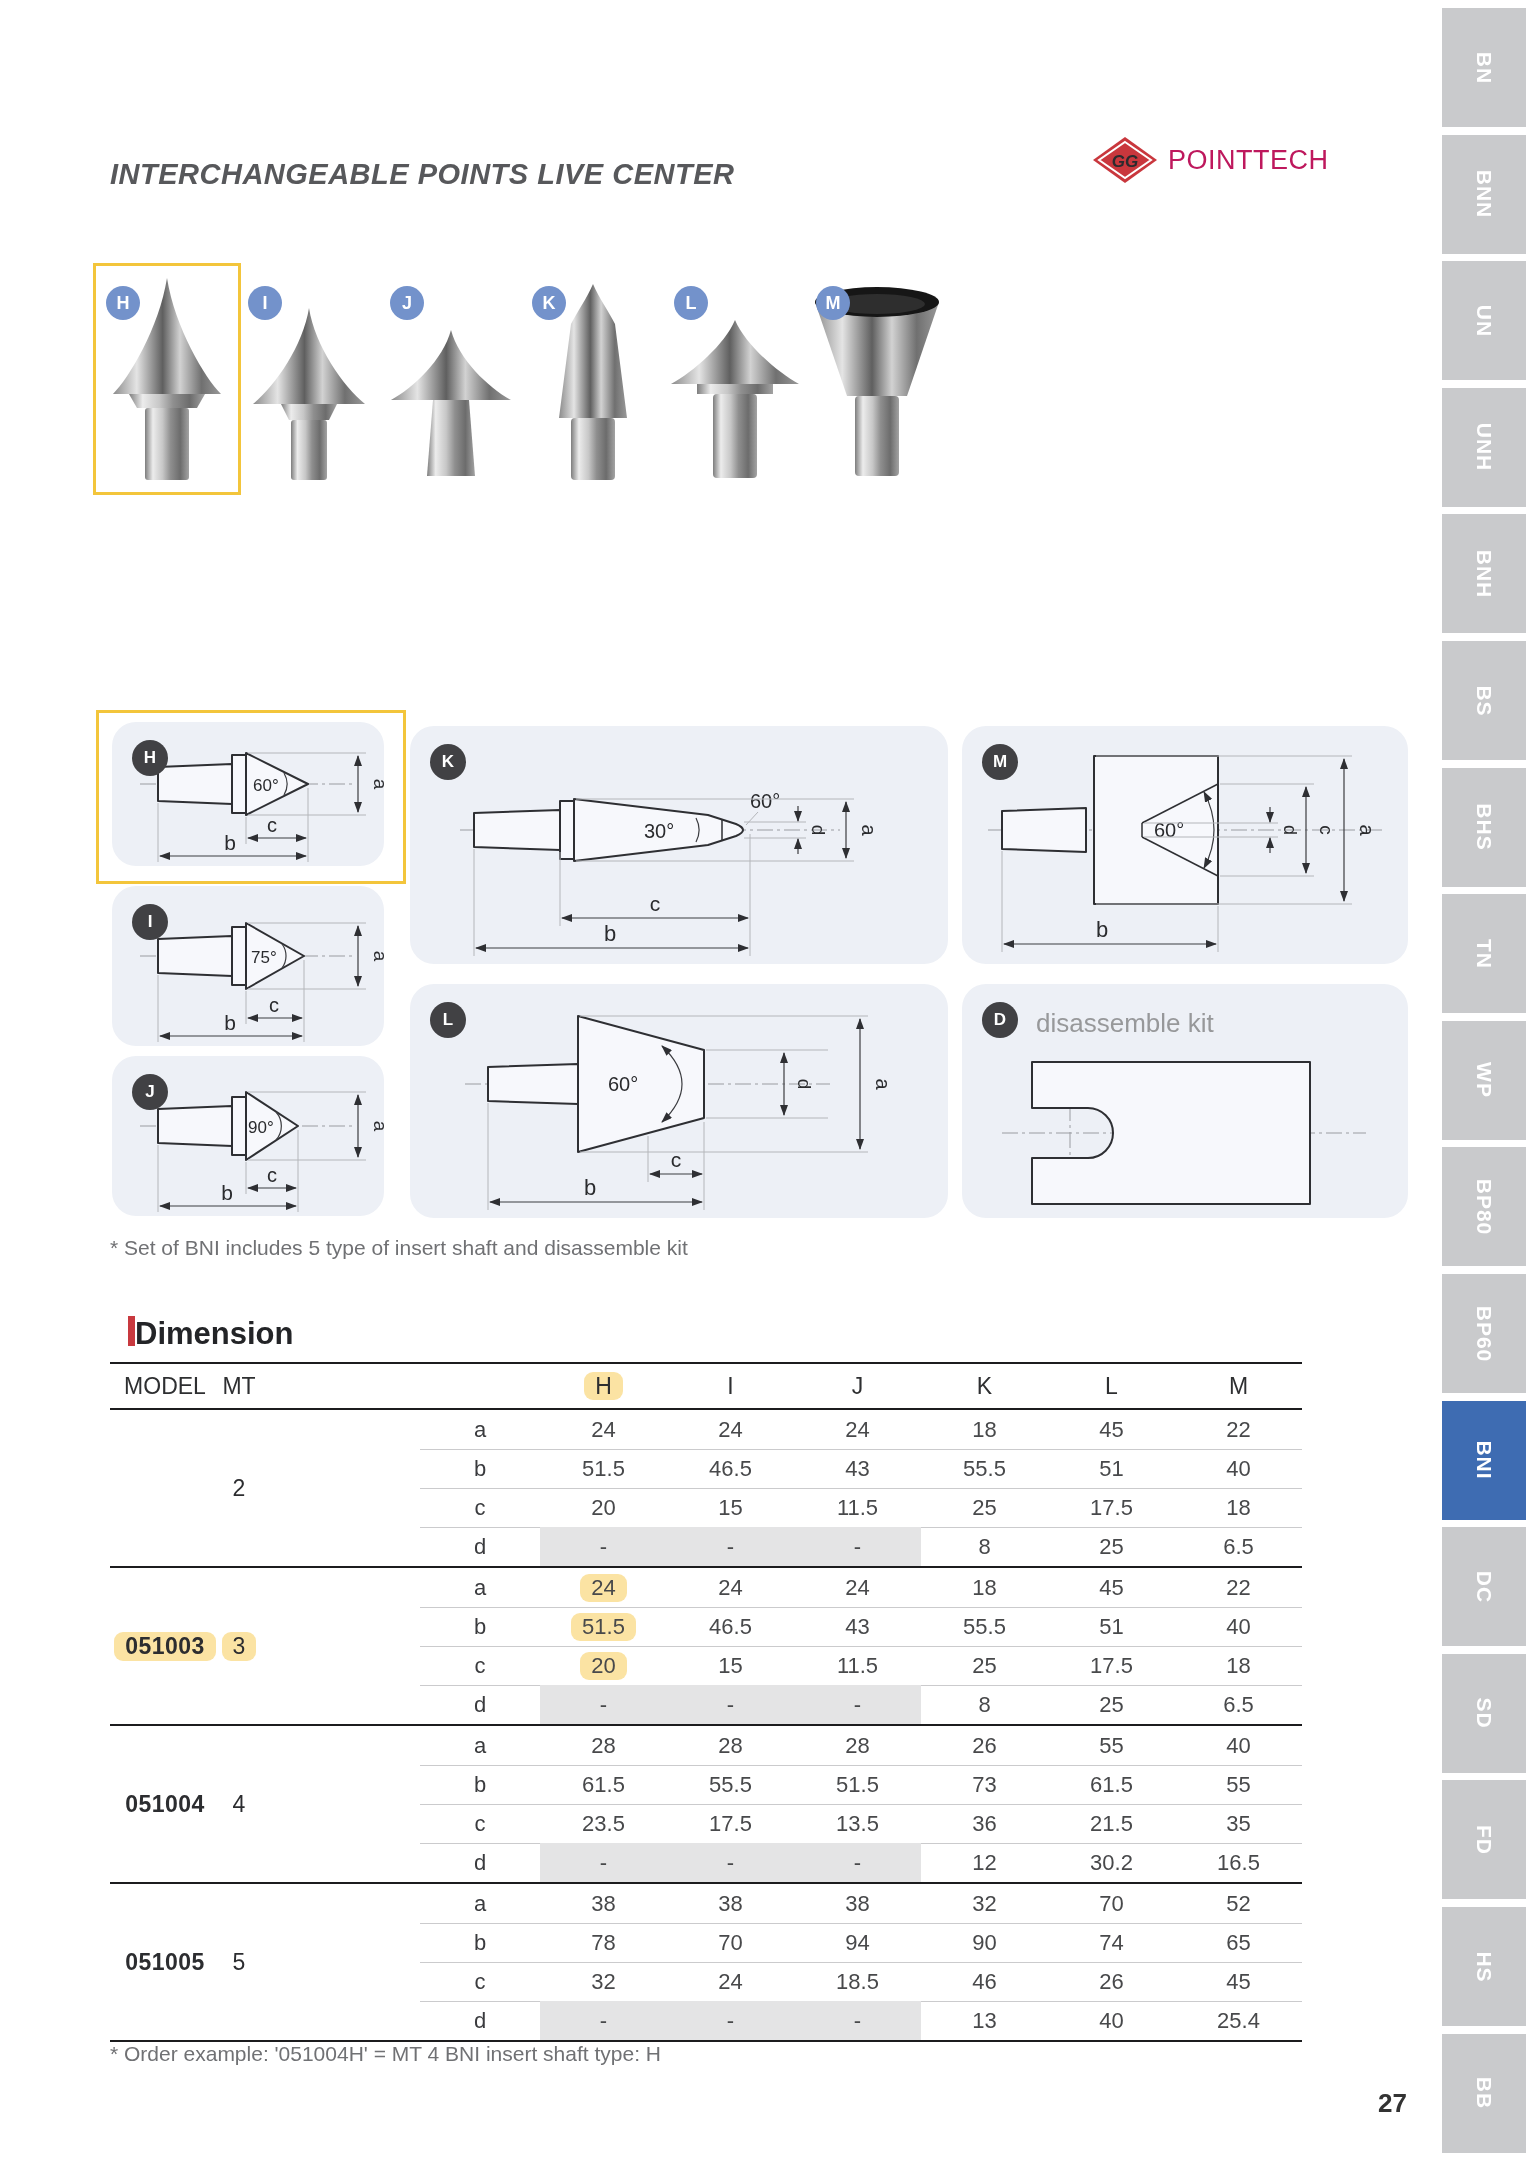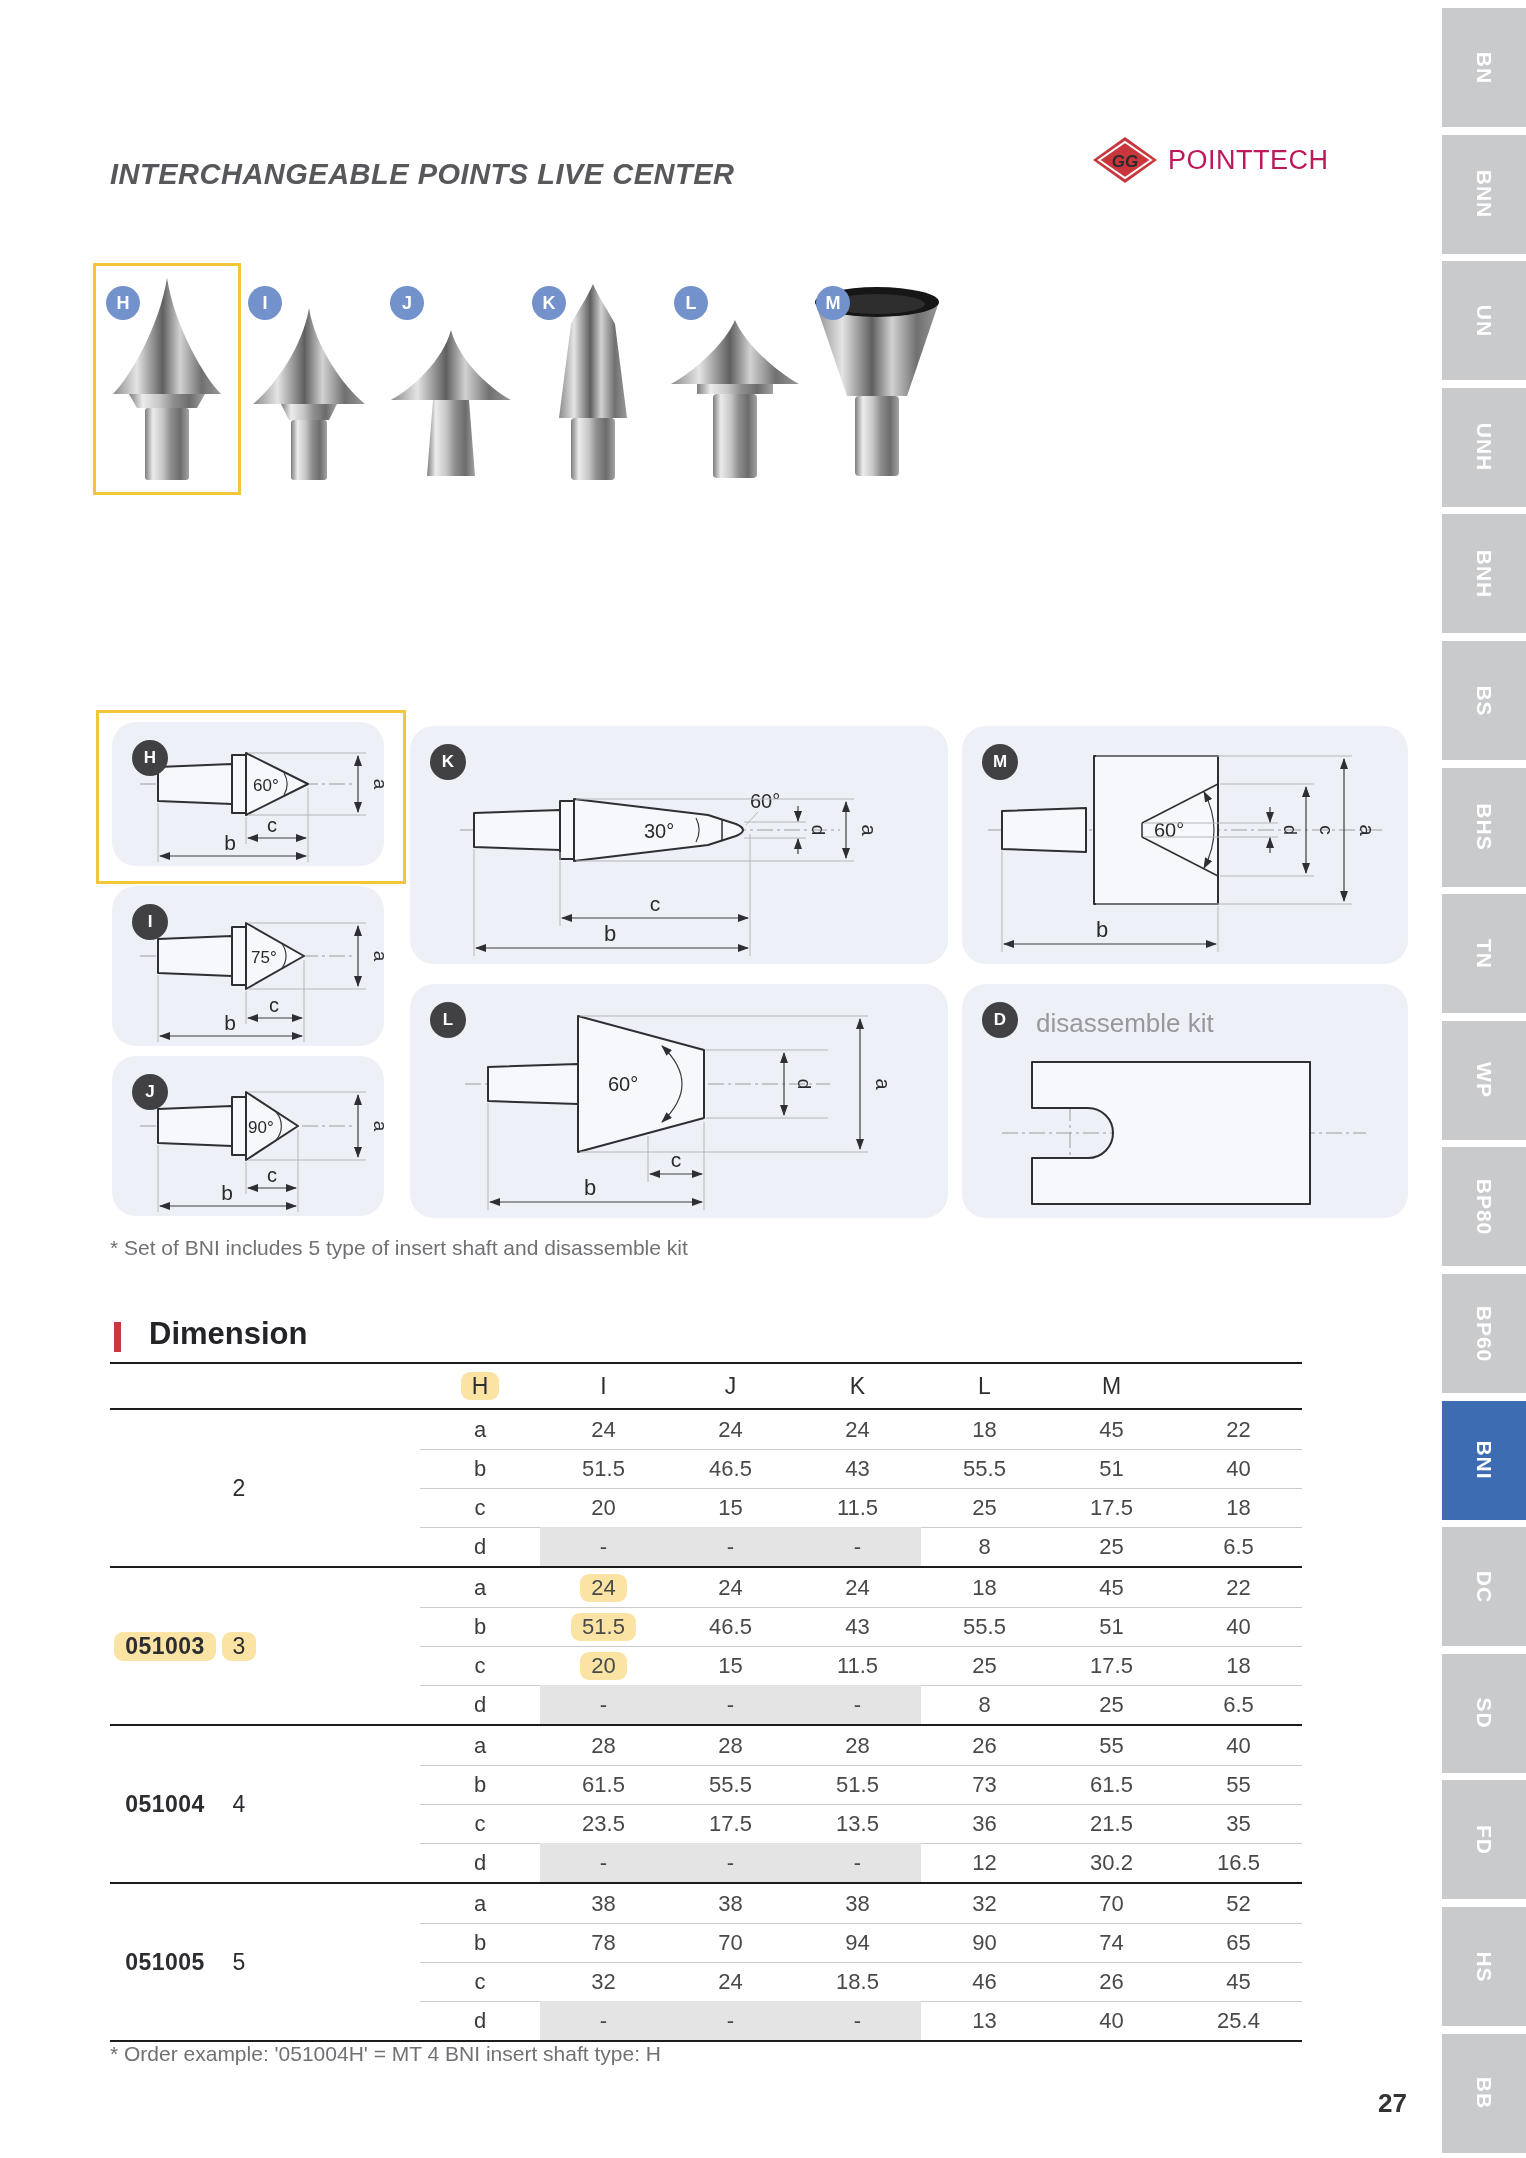--- a/index.html
+++ b/index.html
@@ -34,21 +34,21 @@
   svg .part{fill:#f7f8fc;stroke:#2e2f33;stroke-width:2;stroke-linejoin:round;}
   svg .dim{stroke:#3b3c40;stroke-width:1.2;fill:none;}
   svg .ext{stroke:#b4b6ba;stroke-width:1;}
   svg .cl{stroke:#9a9ca1;stroke-width:1;stroke-dasharray:16 4 3 4;}
   svg text{fill:#2a2b2e;font-family:"Liberation Sans","DejaVu Sans",sans-serif;}
 
   
   .note{font-size:21px;color:#707174;}
 
   
-  #dimhead{left:114px;top:1316px;display:flex;align-items:flex-end;gap:28px;}
+  #dimhead{left:128px;top:1316px;display:flex;align-items:flex-start;gap:0;}
   #dimhead .bar{width:7px;height:30px;background:#c8393f;}
   #dimhead .txt{font-size:31px;font-weight:700;color:#232427;}
   #unitnote{left:0;top:1330px;width:1302px;text-align:right;font-size:22px;color:#9b9c9e;}
 
   #dtable{left:110px;top:1362px;width:1192px;}
   .thead{position:relative;display:grid;grid-template-columns:310px 120px repeat(6,1fr);
          align-items:center;height:44px;border-top:2px solid #1c1c1e;border-bottom:2px solid #1c1c1e;
          font-size:23px;color:#2e2f31;}
   .thead .hname{position:absolute;top:0;height:100%;display:flex;align-items:center;justify-content:center;}
   .hcell{text-align:center;}
@@ -333,20 +333,24 @@
 
   <div class="abs note" style="left:110px;top:1236px;">* Set of BNI includes 5 type of insert shaft and disassemble kit</div>
 
   <div class="abs" id="dimhead">
     <div class="bar"></div>
     <div class="txt">Dimension</div>
   </div>
 
   <div class="abs" id="dtable">
     <div class="thead">
+      <div style="position:relative;height:100%;">
+        <span class="hname" style="left:0;width:110px;">MODEL</span>
+        <span class="hname" style="left:86px;width:86px;">MT</span>
+      </div>
       <div></div>
       <div class="hcell"><span class="ypill">H</span></div>
       <div class="hcell">I</div>
       <div class="hcell">J</div>
       <div class="hcell">K</div>
       <div class="hcell">L</div>
       <div class="hcell">M</div>
     </div>
     <div>
         <div class="tblock">

